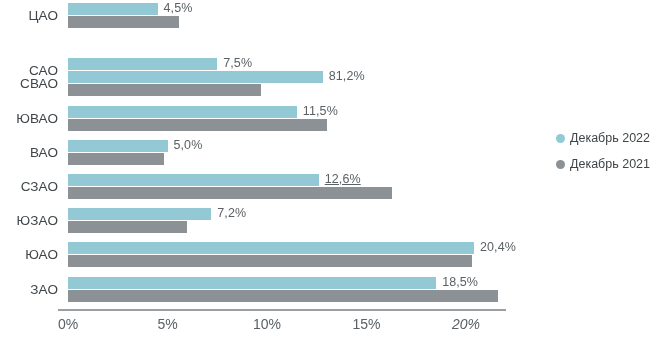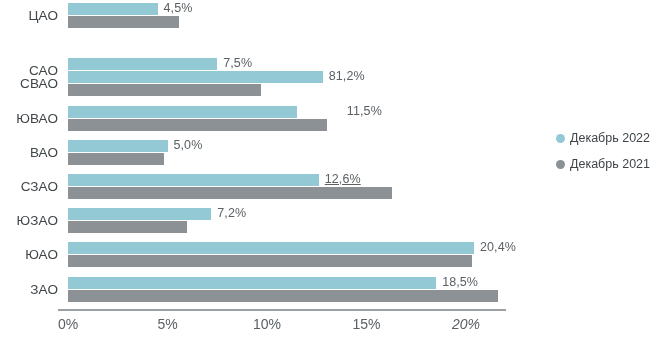--- a/index.html
+++ b/index.html
@@ -151,21 +151,21 @@
           <div class="bars">
             <div class="bar series0" style="width: 254.72px; background: rgb(146, 201, 212);"></div>
             <div class="bar-value" style="left: 260.72px;">81,2%</div>
             <div class="bar series1" style="width: 193.03px; background: rgb(140, 145, 150);"></div>
           </div>
         </div>
         <div class="cat-row" style="top: 103.6px;">
           <div class="cat-label">ЮВАО</div>
           <div class="bars">
             <div class="bar series0" style="width: 228.85px; background: rgb(146, 201, 212);"></div>
-            <div class="bar-value" style="left: 234.85px; margin-left: 44px;">11,5%</div>
+            <div class="bar-value" style="left: 234.85px;">11,5%</div>
             <div class="bar series1" style="width: 258.7px; background: rgb(140, 145, 150);"></div>
           </div>
         </div>
         <div class="cat-row" style="top: 137.8px;">
           <div class="cat-label">ВАО</div>
           <div class="bars">
             <div class="bar series0" style="width: 99.5px; background: rgb(146, 201, 212);"></div>
             <div class="bar-value" style="left: 105.5px; text-align: center;">5,0%</div>
             <div class="bar series1" style="width: 95.52px; background: rgb(140, 145, 150);"></div>
           </div>

